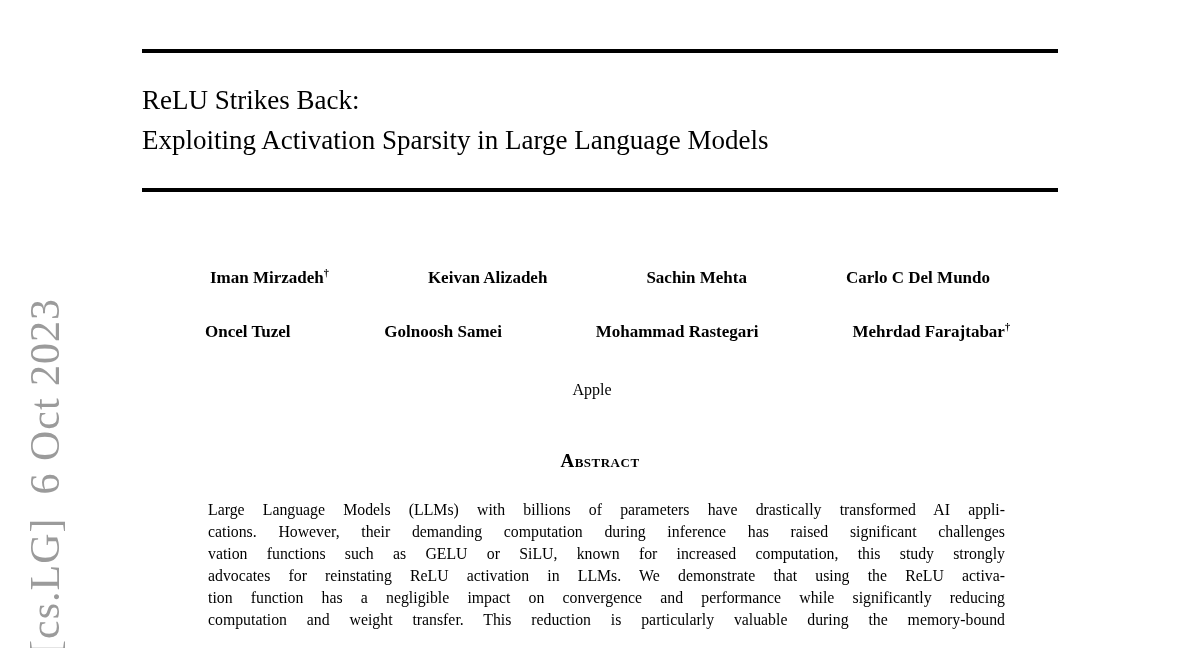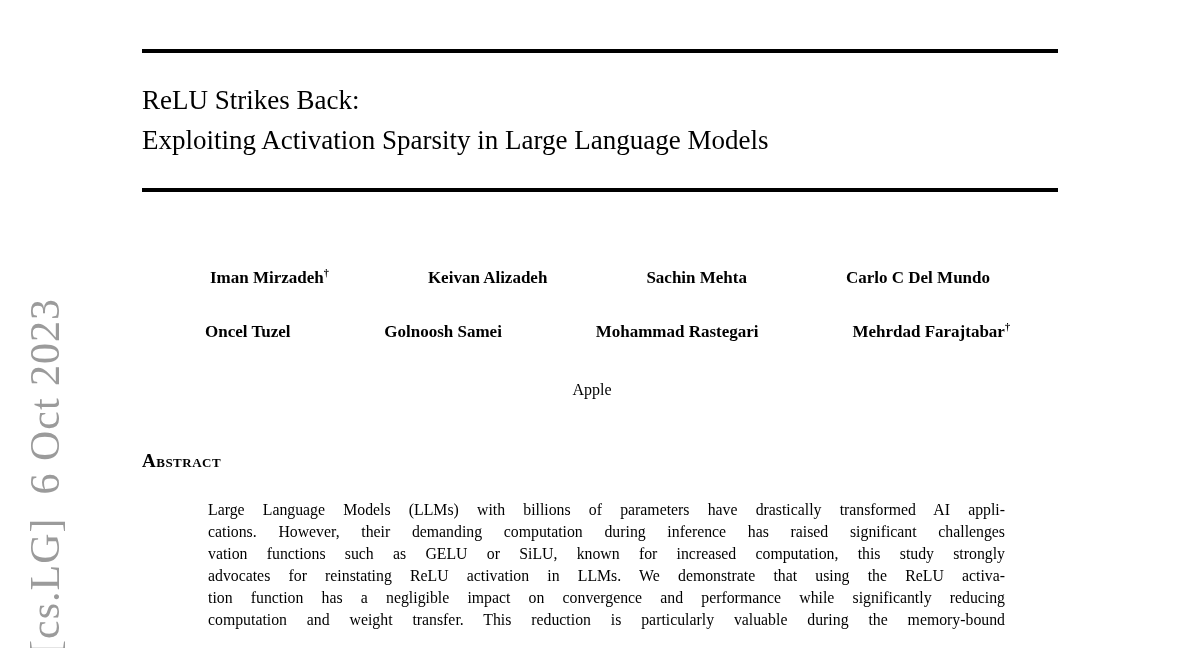--- a/index.html
+++ b/index.html
@@ -75,20 +75,21 @@
     width: 916px;
     text-align: center;
     font-size: 16px;
   }
 
   .abstract-heading {
     position: absolute;
     left: 142px;
     top: 450px;
     width: 916px;
+    text-align: center;
     font-variant: small-caps;
     font-weight: bold;
     font-size: 19px;
     letter-spacing: 0.5px;
   }
 
   .abstract-body {
     position: absolute;
     left: 208px;
     top: 499px;

